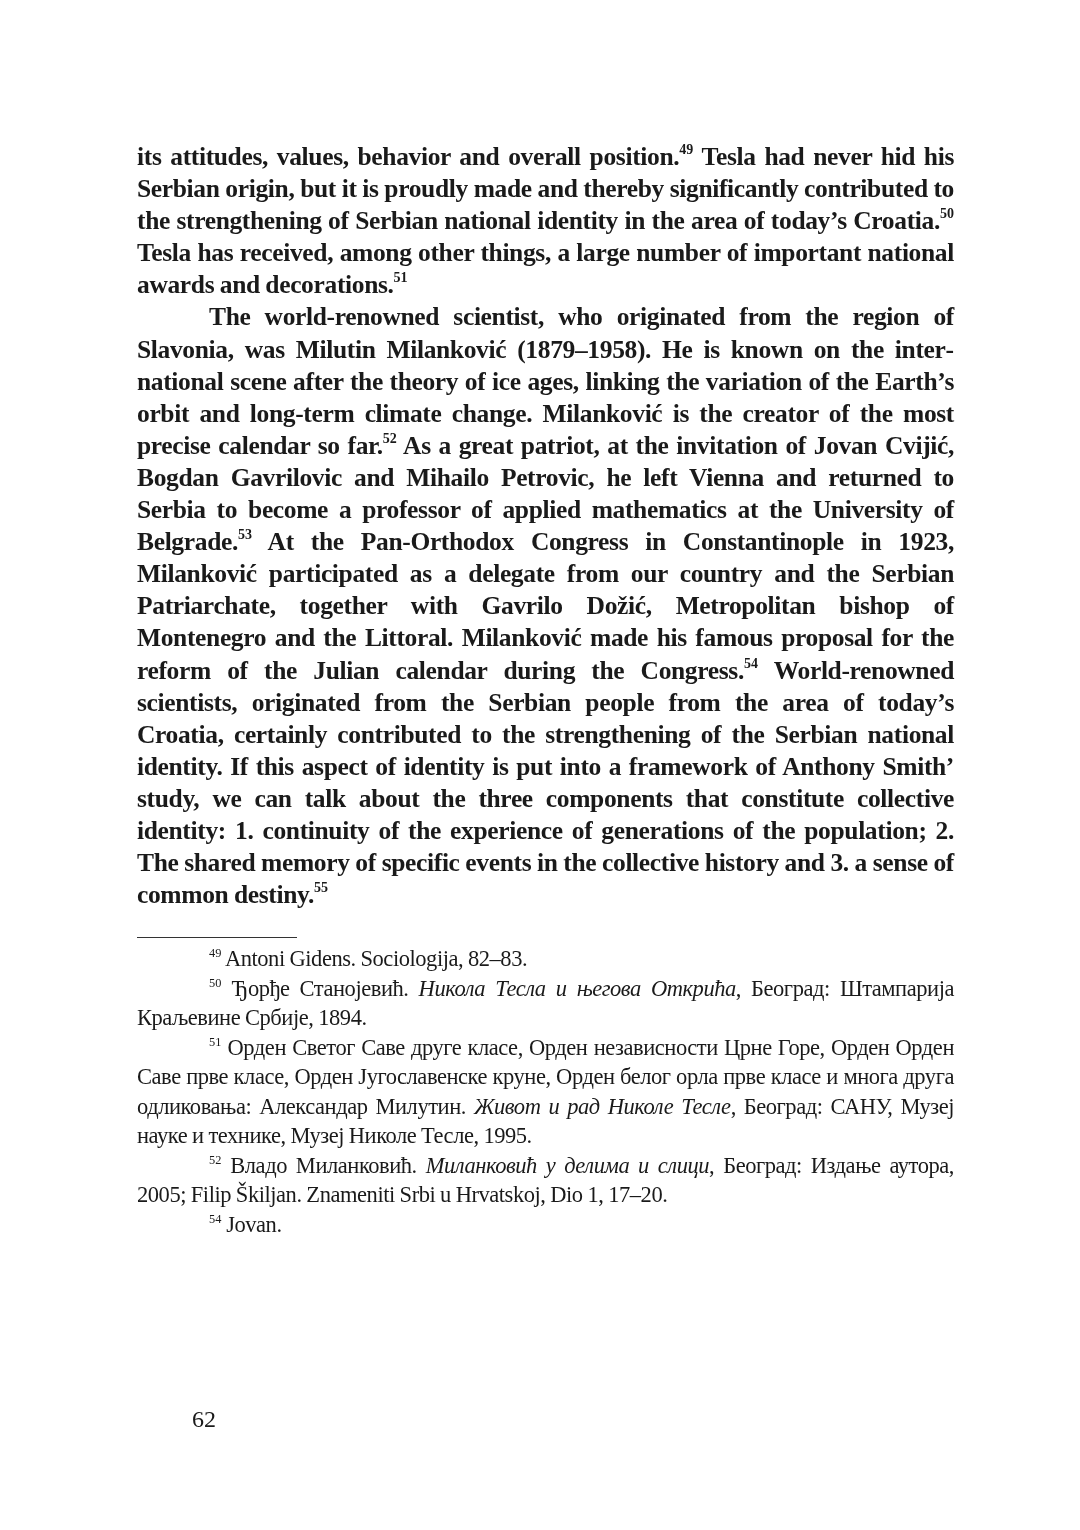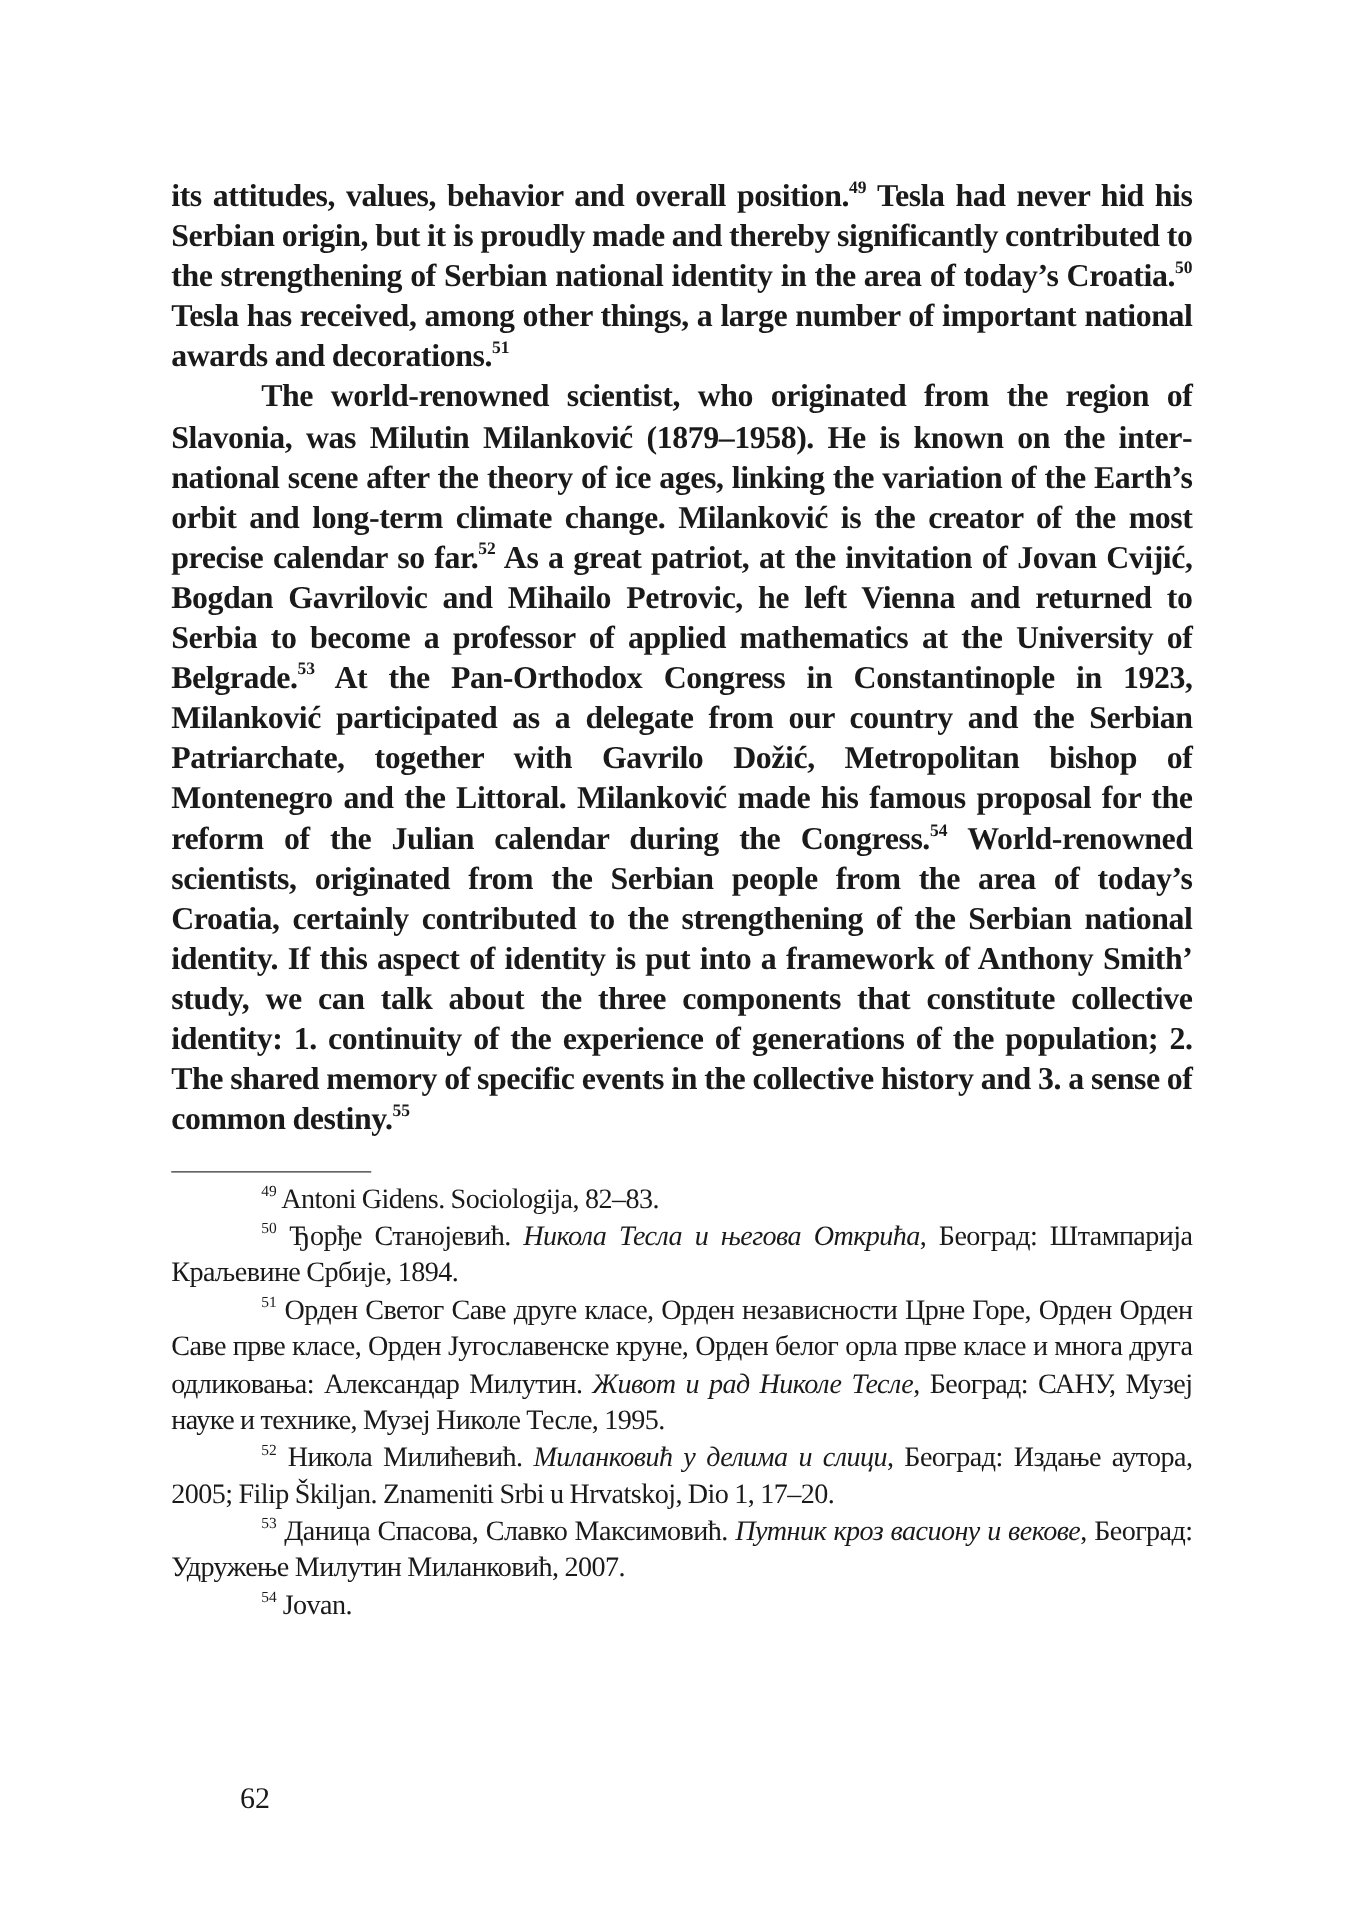--- a/index.html
+++ b/index.html
@@ -88,18 +88,17 @@
       <p class="indent"><span>The world-renowned scientist, who originated from the region of Slavonia, was Milutin Milanković (1879–1958). He is known on the inter­national scene after the theory of ice ages, linking the variation of the Earth’s orbit and long-term climate change. Milanković is the creator of the most precise calendar so far.</span><sup>52</sup><span> As a great patriot, at the invitation of Jovan Cvijić, Bogdan Gavrilovic and Mihailo Petrovic, he left Vienna and returned to Serbia to become a professor of applied mathematics at the University of Belgrade.</span><sup>53</sup><span> At the Pan-Orthodox Congress in Constantinople in 1923, Milanković participated as a delegate from our country and the Serbian Patriarchate, together with Gavrilo Dožić, Metropolitan bishop of Montenegro and the Littoral. Milanković made his famous proposal for the reform of the Julian calendar during the Congress.</span><sup>54</sup><span> World-renowned scientists, originated from the Serbian people from the area of today’s Croatia, certainly contributed to the strengthening of the Serbian national identity. If this aspect of identity is put into a framework of Anthony Smith’ study, we can talk about the three components that constitute collective identity: 1. continuity of the experience of generations of the population; 2. The shared memory of specific events in the collective history and 3. a sense of common destiny.</span><sup>55</sup></p>
     </div>
 </div>
 
 <div class="fn-rule"></div>
 
 <div class="footnotes" id="footnotes">
     <p class="footnote"><sup>49</sup> <b>Antoni Gidens.</b><span> Sociologija, 82–83.</span></p>
     <p class="footnote"><sup>50</sup> <b>Ђорђе Станојевић.</b><span> </span><i>Никола Тесла и његова Открића</i><span>, Београд: Штампарија Краљевине Србије, 1894.</span></p>
     <p class="footnote"><sup>51</sup> <span>Орден Светог Саве друге класе, Орден независности Црне Горе, Орден Орден Саве прве класе, Орден Југославенске круне, Орден белог орла прве класе и многа друга одликовања: </span><b>Александар Милутин.</b><span> </span><i>Живот и рад Николе Тесле</i><span>, Београд: САНУ, Музеј науке и технике, Музеј Николе Тесле, 1995.</span></p>
-    <p class="footnote"><sup>52</sup> <b>Никола Милићевић.</b><span> </span><i>Миланковић у делима и слици</i><span>, Београд: Издање аутора, 2005; Filip Škiljan. Znameniti Srbi u Hrvatskoj, Dio 1, 17–20.</span></p>
-    <p class="footnote"><sup>53</sup> <b>Даница Спасова, Славко Максимовић.</b><span> </span><i>Путник кроз васиону и векове</i><span>, Београд: Удружење Милутин Миланковић, 2007.</span></p>
+    <p class="footnote"><sup>52</sup> <b>Владо Миланковић.</b><span> </span><i>Миланковић у делима и слици</i><span>, Београд: Издање аутора, 2005; Filip Škiljan. Znameniti Srbi u Hrvatskoj, Dio 1, 17–20.</span></p>
     <p class="footnote"><sup>54</sup> <span>Jovan.</span></p>
   </div>
 
-<div class="page-number" style="top: 1406px; margin-top: 20px;">62</div>
+<div class="page-number" style="top: 1406px;">62</div>
 
 </body></html>

